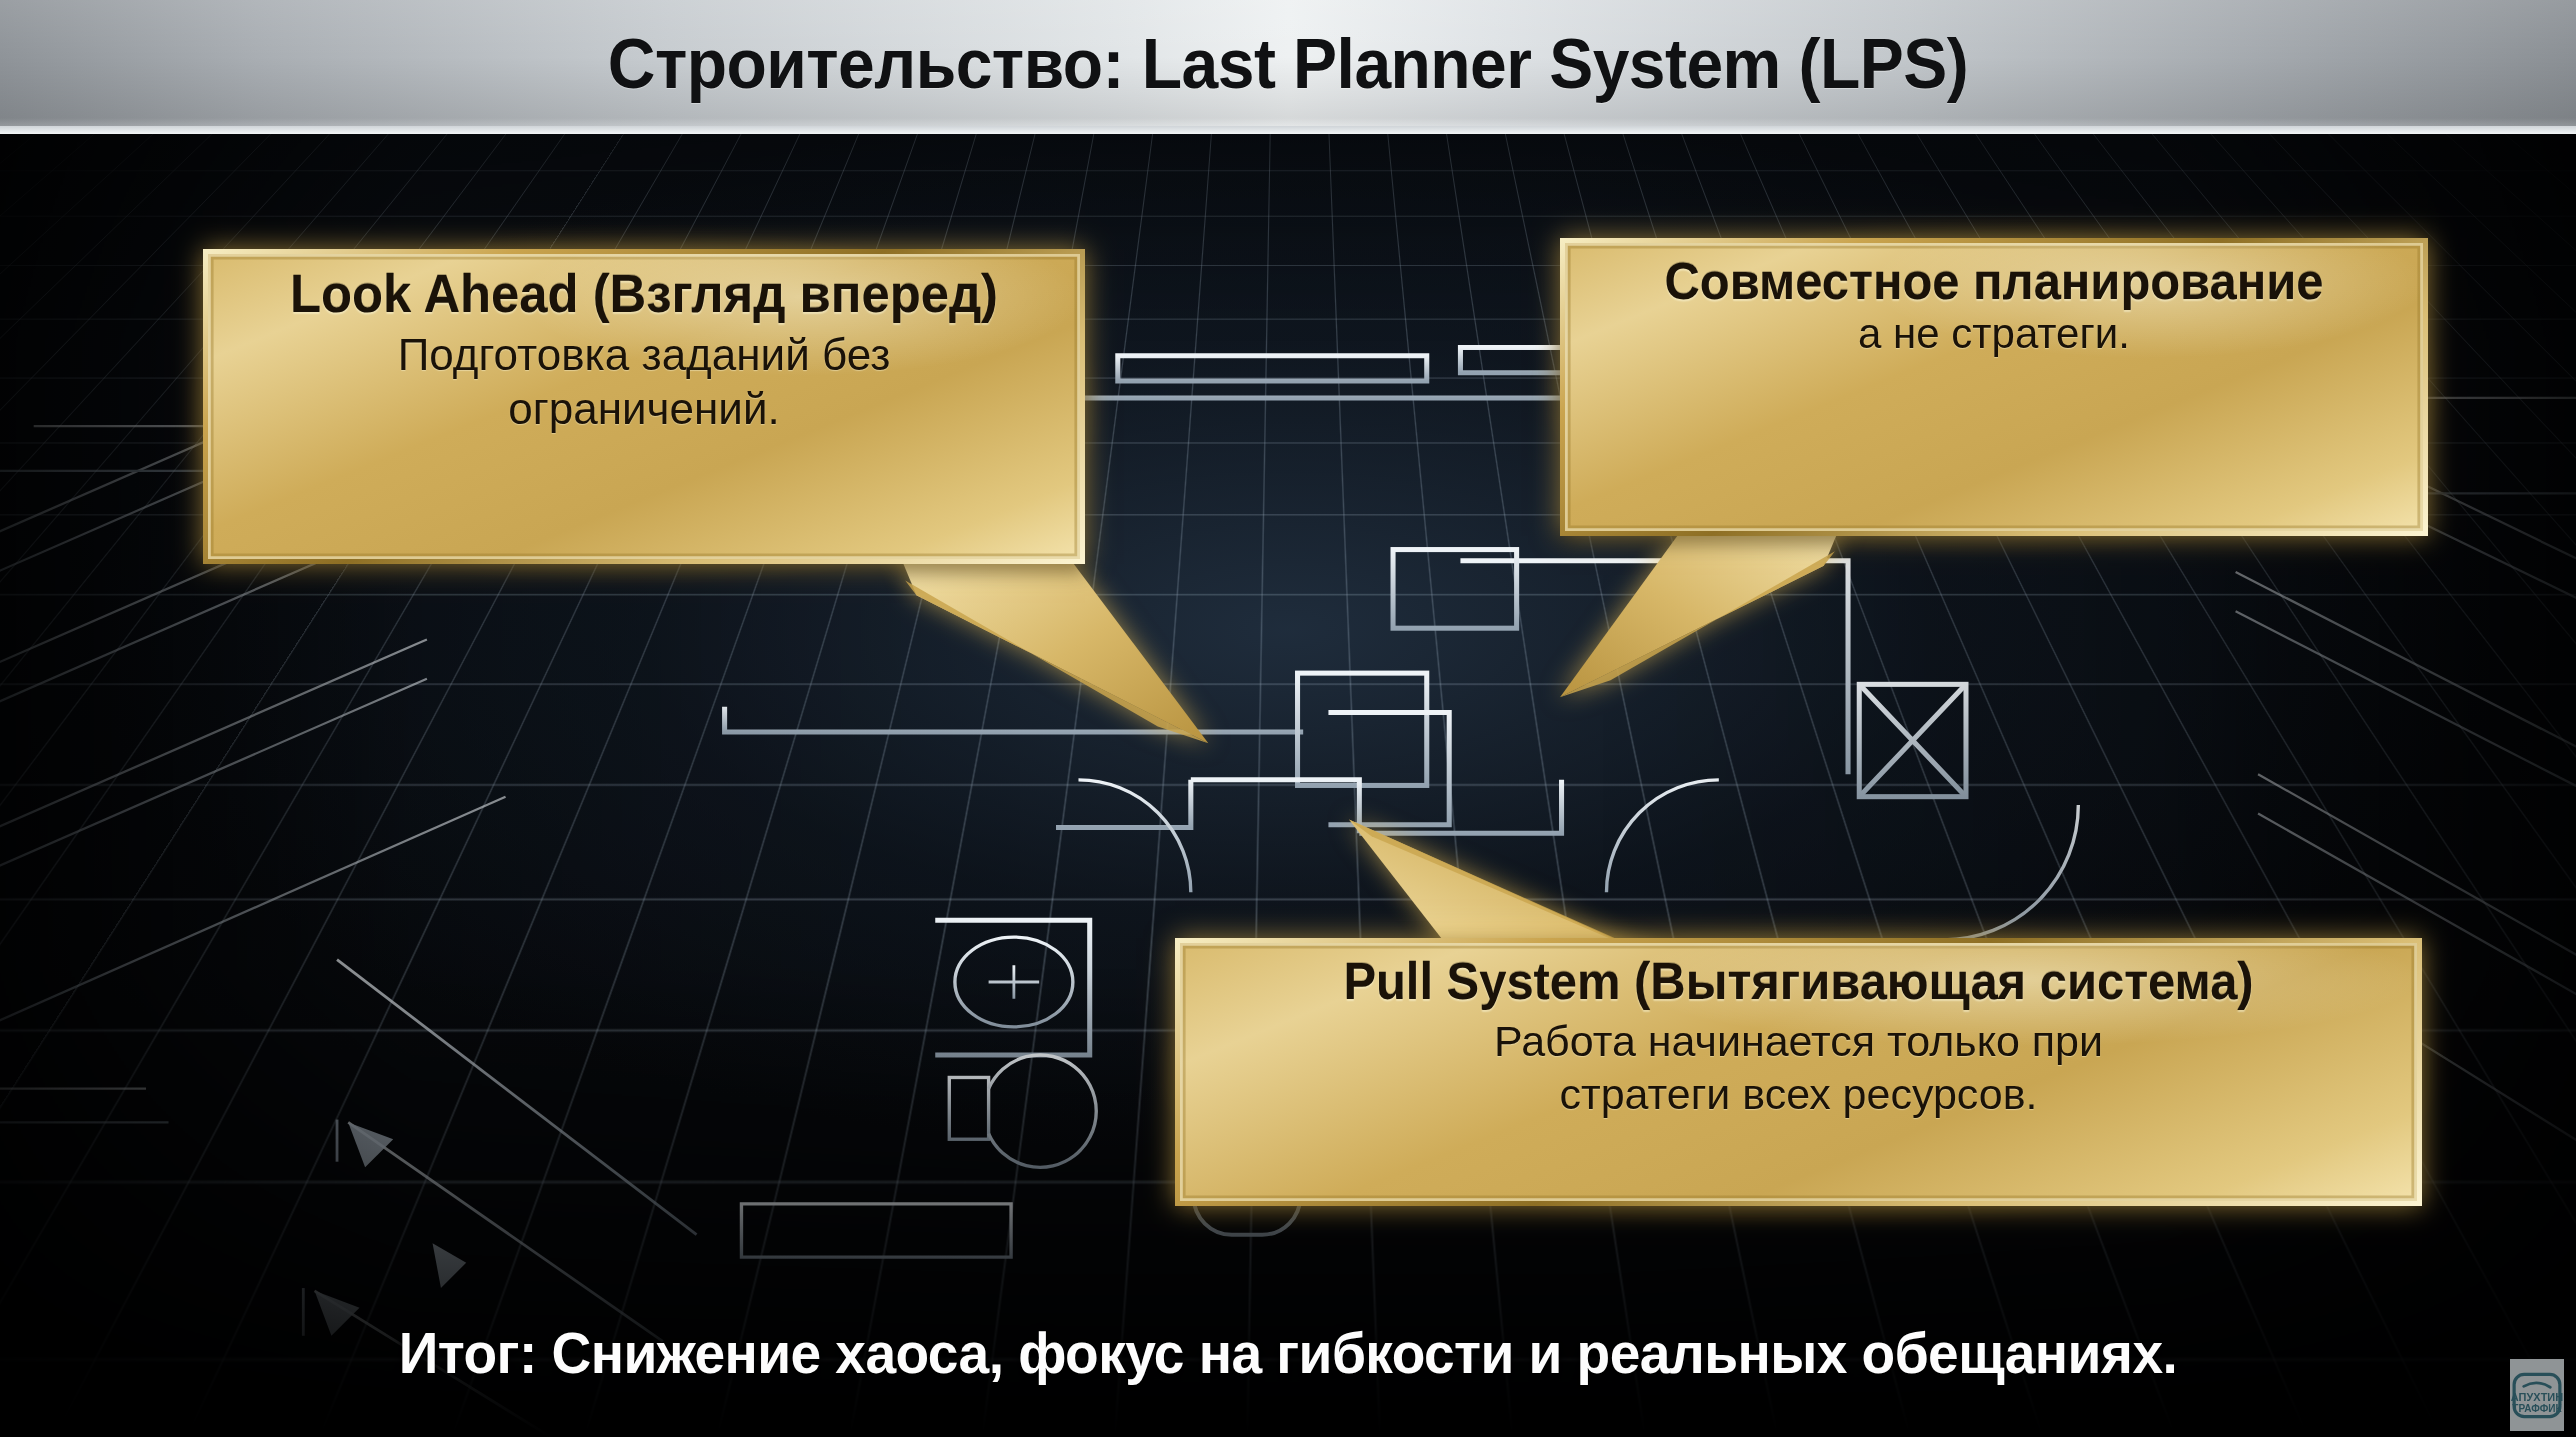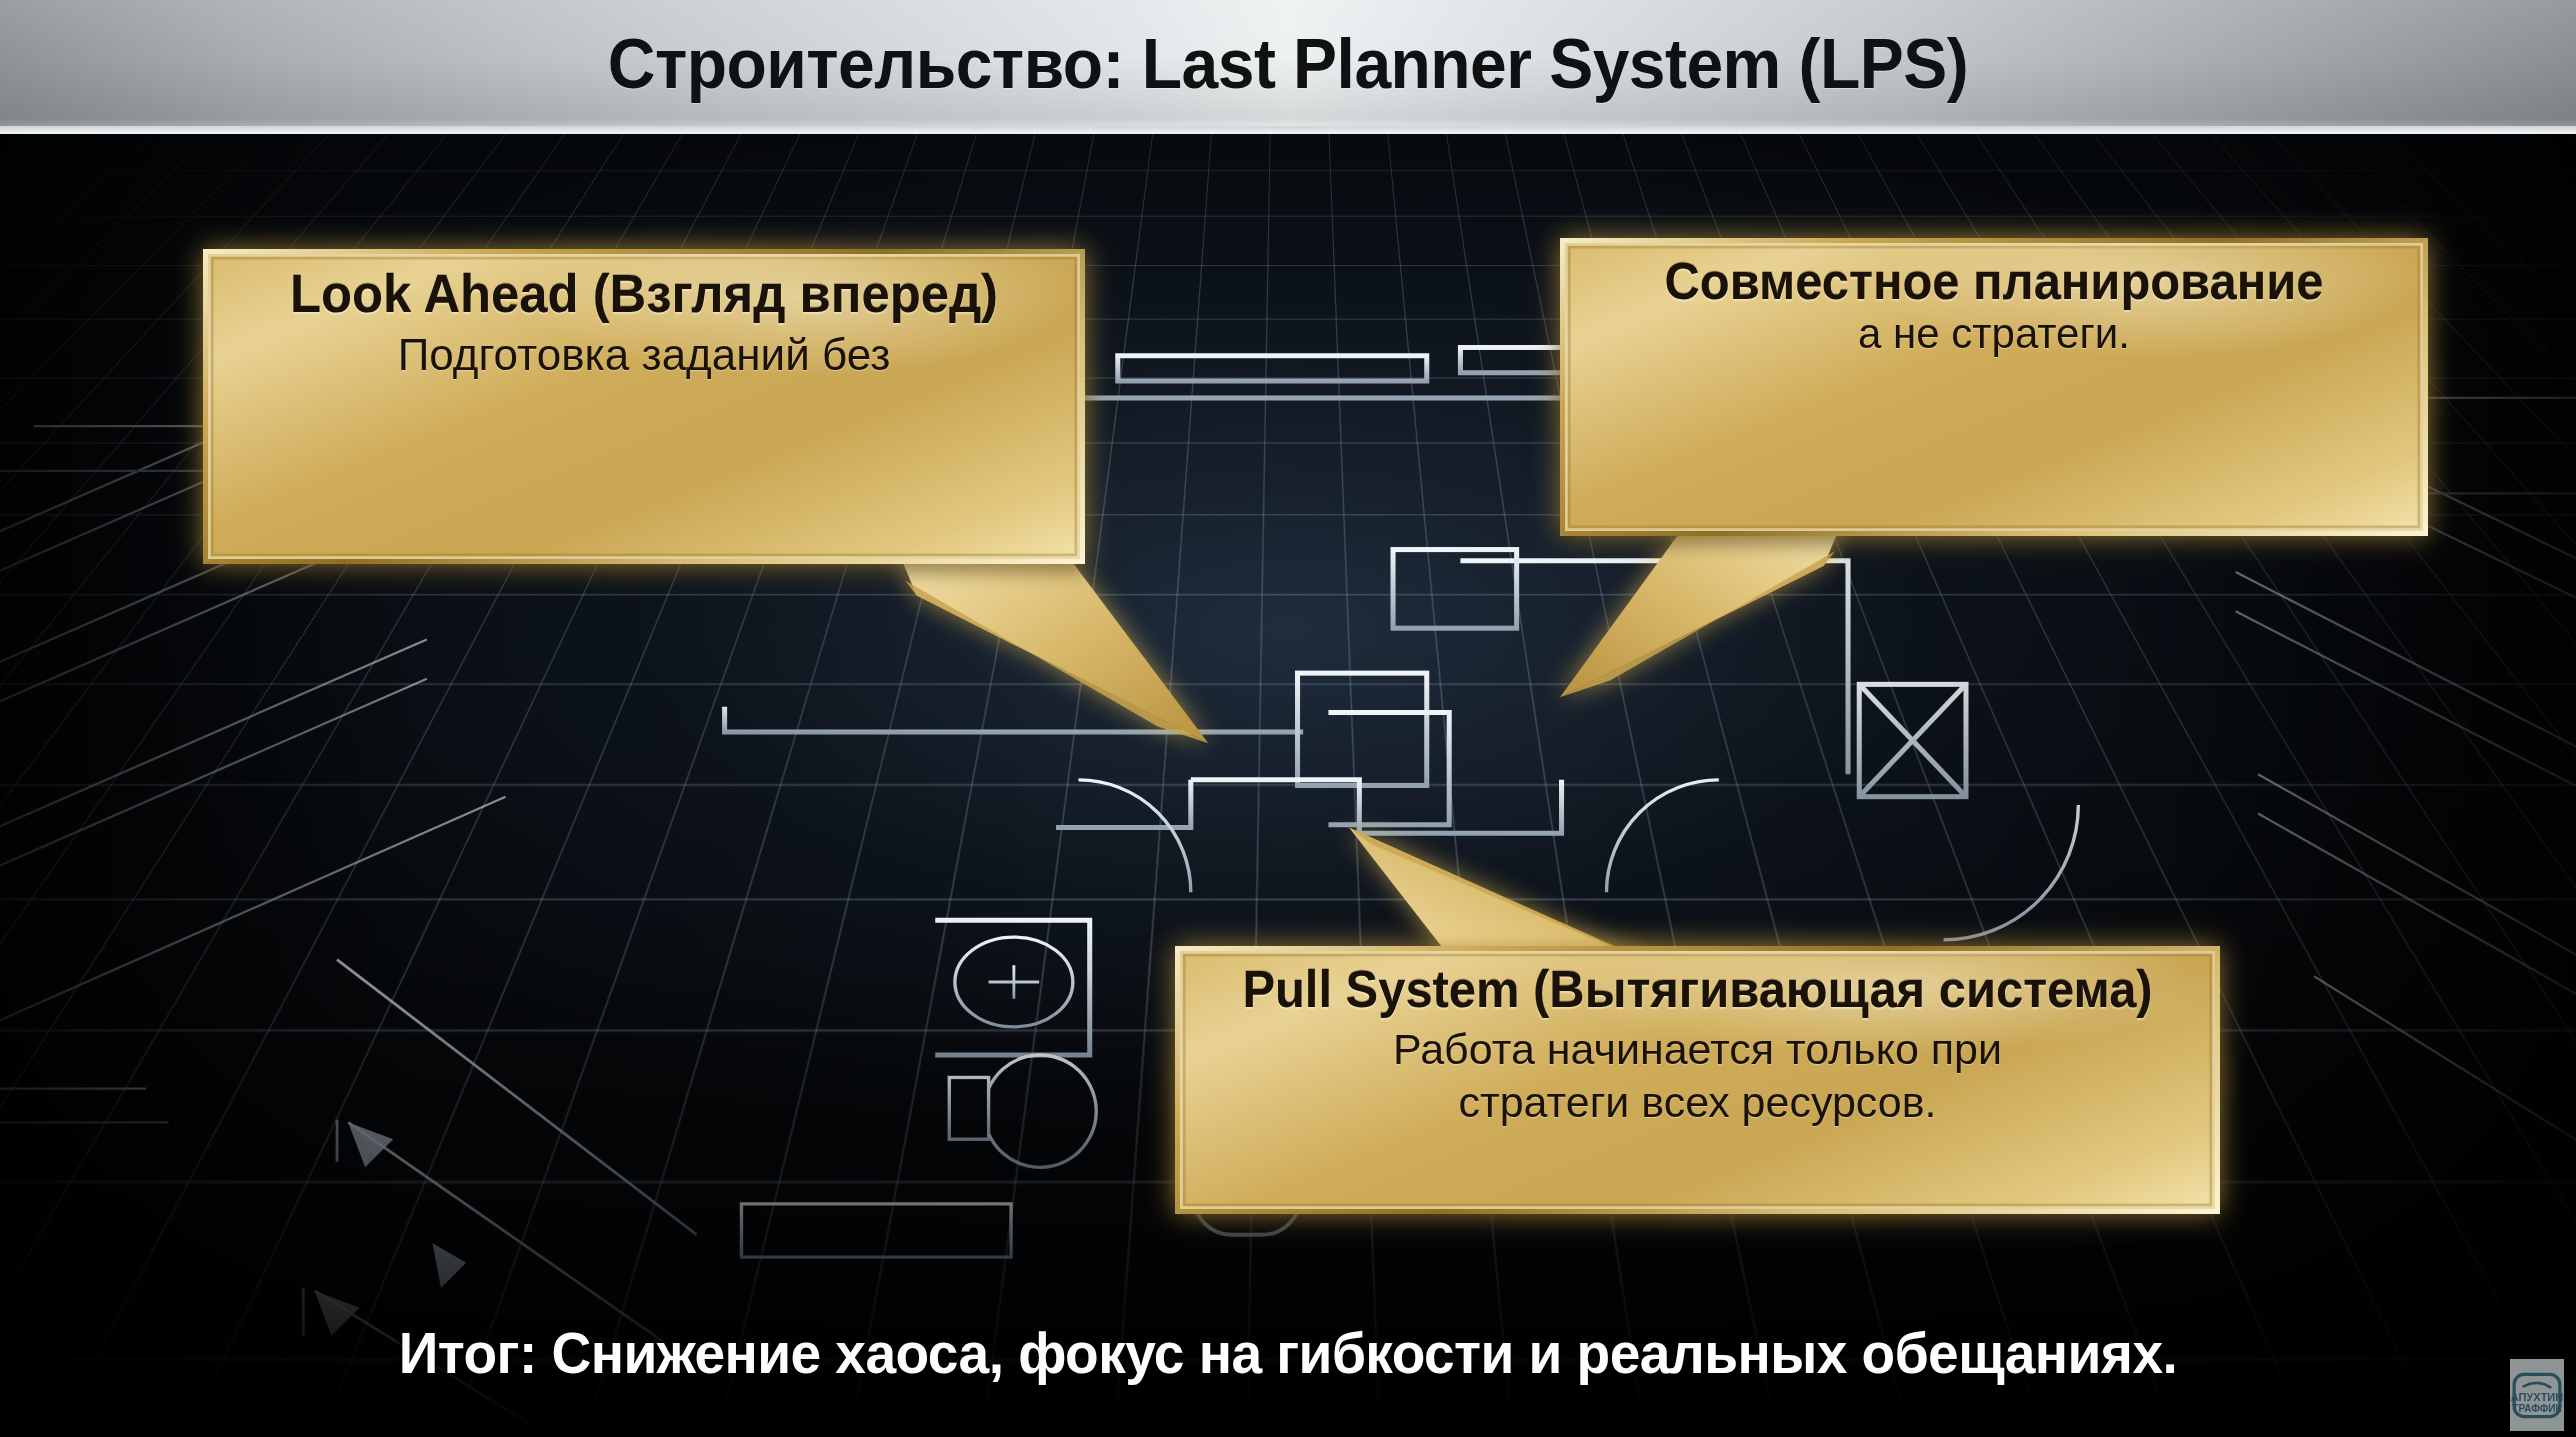--- a/index.html
+++ b/index.html
@@ -138,21 +138,21 @@
   #callout-1 .tail{left:691px;top:292px;}
 
   
   #callout-2{left:1560px;top:238px;width:868px;height:298px;}
   #callout-2 .box{width:100%;height:100%;}
   #callout-2 .box-title{font-size:52px;}
   #callout-2 .box-body{font-size:42px;}
   #callout-2 .tail{left:-5.6px;top:274px;}
 
   
-  #callout-3{left:1175px;top:938px;width:1045px;height:268px;margin-top:8px;}
+  #callout-3{left:1175px;top:938px;width:1247px;height:268px;}
   #callout-3 .box{width:100%;height:100%;}
   #callout-3 .box-title{font-size:52px;}
   #callout-3 .box-body{font-size:43px;}
   #callout-3 .tail{left:174px;top:-130px;}
 
   
   #caption{
     position:absolute;left:0;right:0;bottom:52px;
     text-align:center;
     color:#fdfdfd;
@@ -313,20 +313,21 @@
           </linearGradient>
         </defs>
         <polygon points="0,0 290,0 560,360 40,96" fill="url(#tg1)"></polygon>
         <polygon points="40,96 560,360 470,330 20,70" fill="#c9a54e" opacity=".85"></polygon>
       </svg>
     </div>
     <div class="box">
       <div class="box-inner">
         <div class="box-title">Look Ahead (Взгляд вперед)</div>
         <div class="box-body">Подготовка заданий без</div>
+        <div class="box-body" style="margin-top:0">ограничений.</div>
       </div>
     </div>
   </div>
 
   <div class="callout" id="callout-2">
     <div class="glow"></div>
     <div class="tail">
       <svg width="315" height="202" viewBox="0 0 560 360">
         <defs>
           <linearGradient id="tg2" x1="1" y1="0" x2="0" y2="1">

